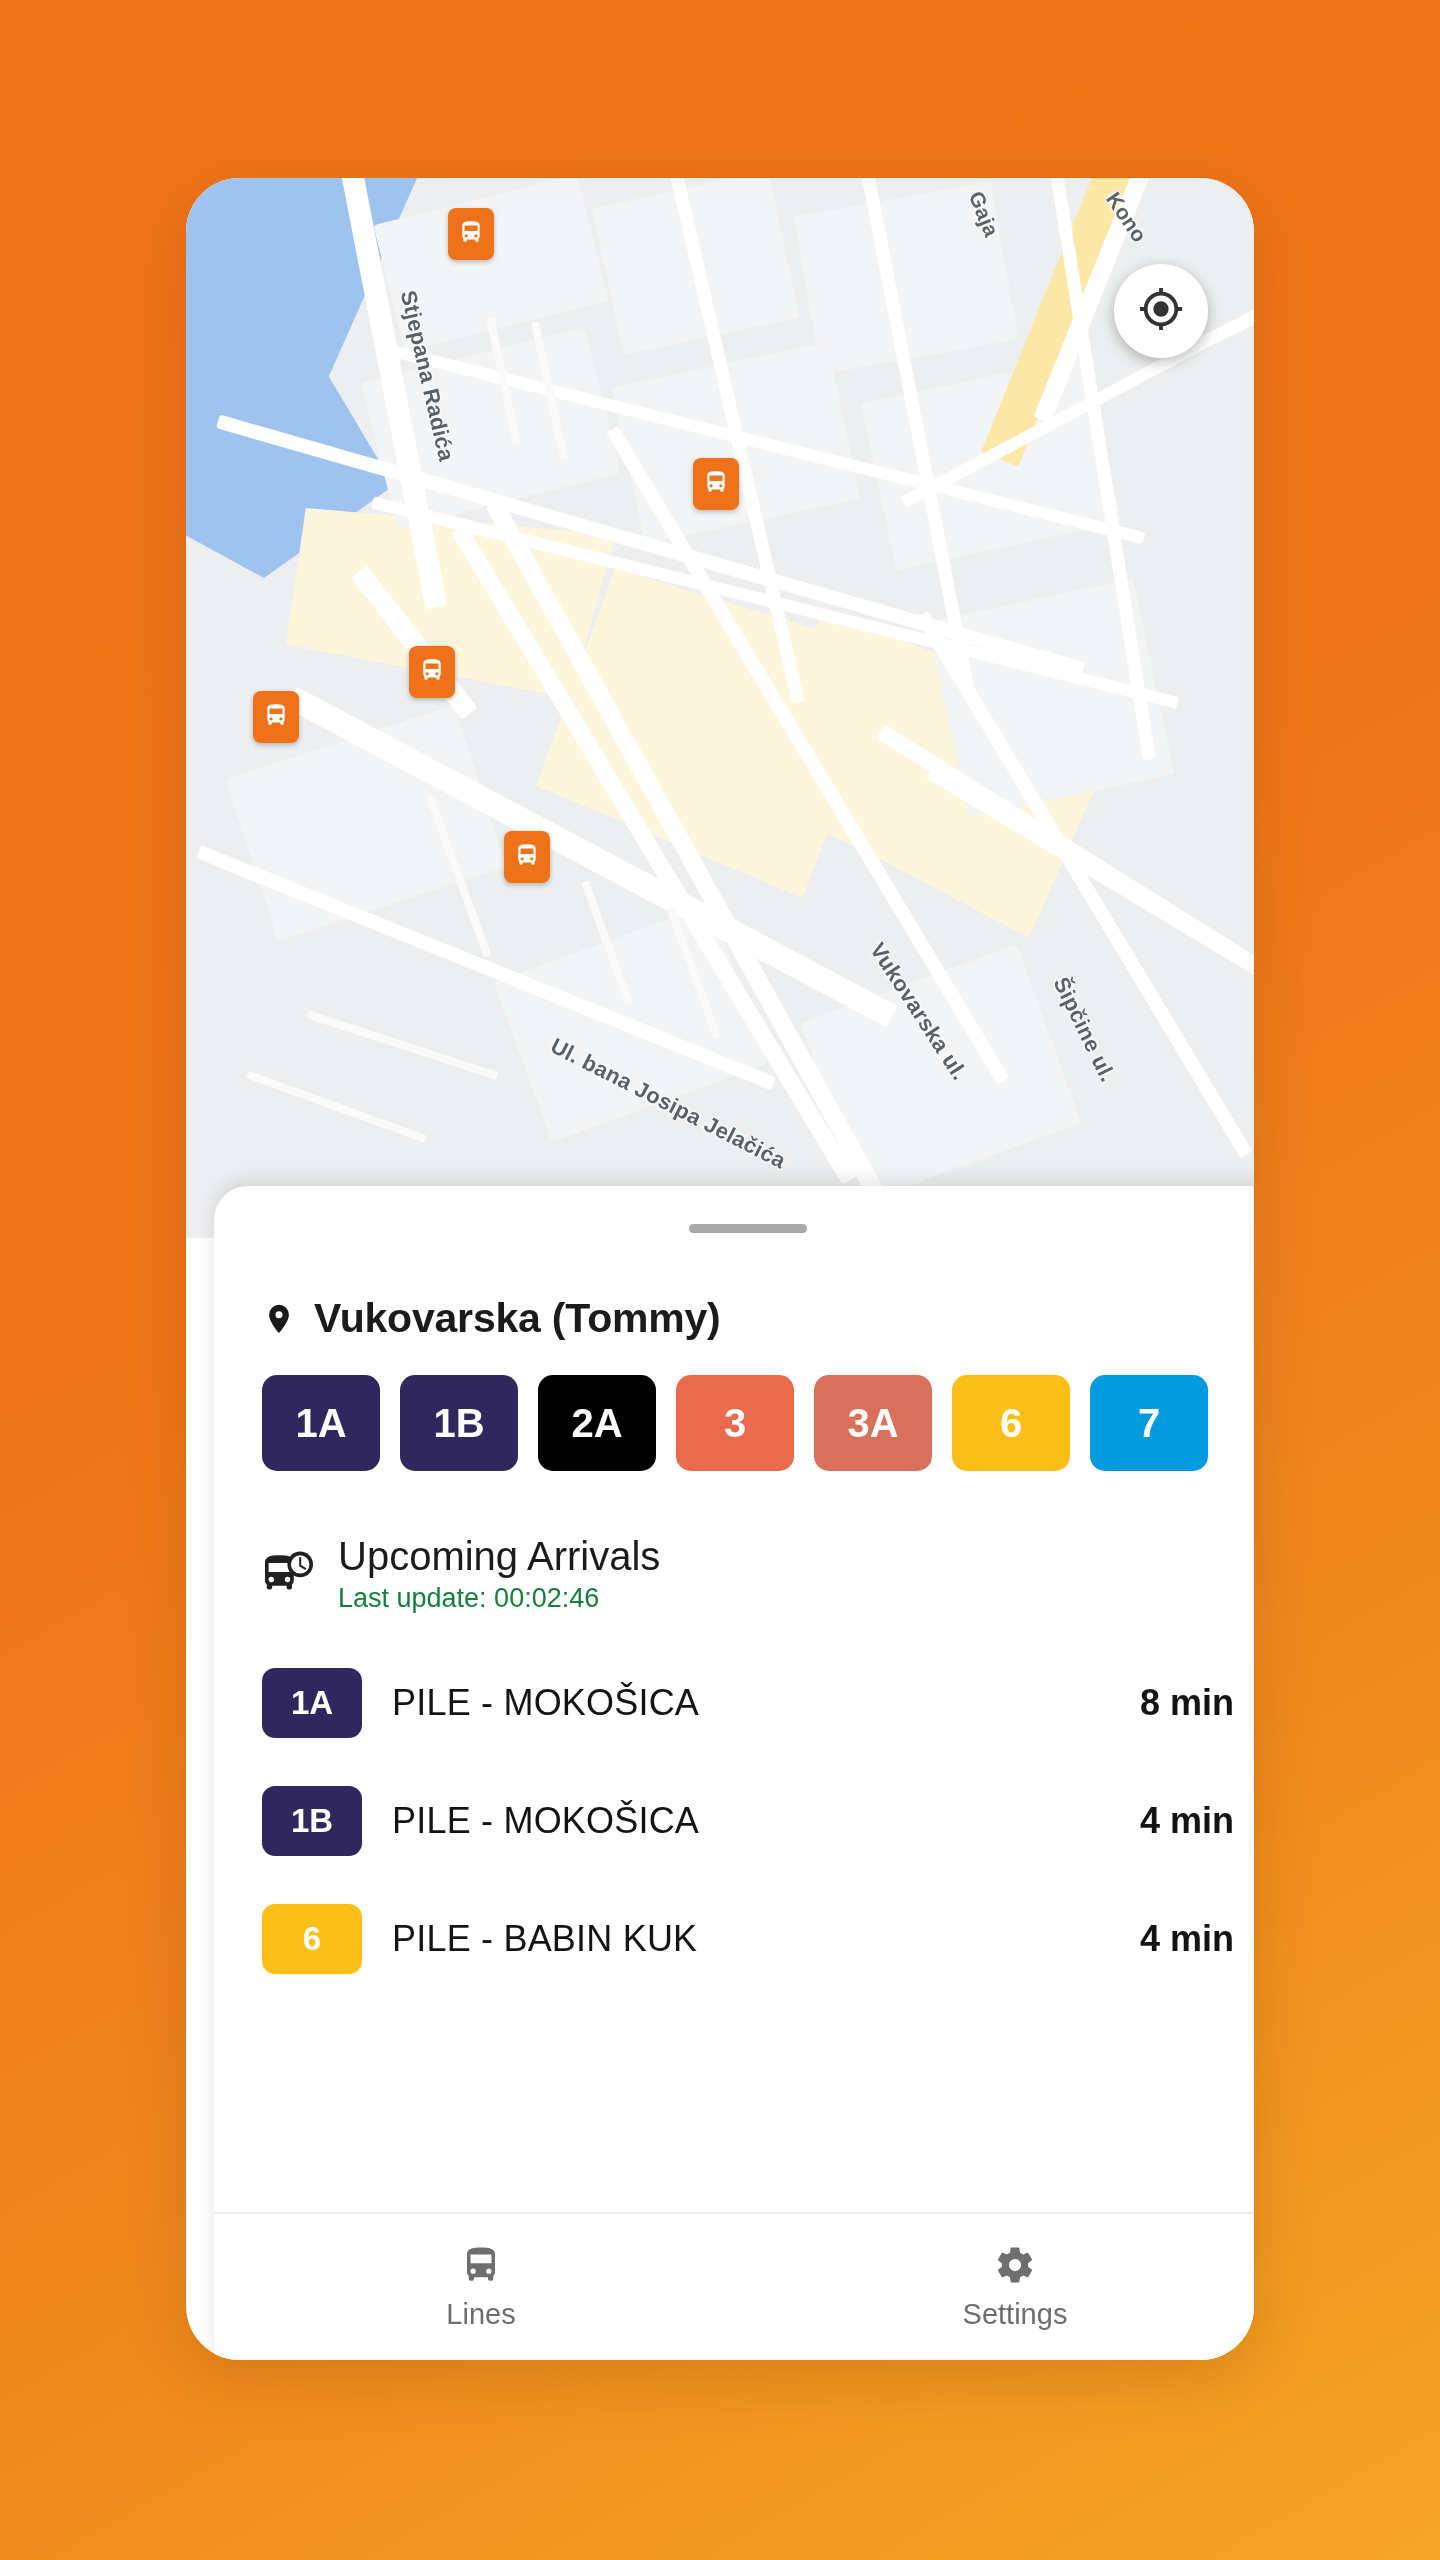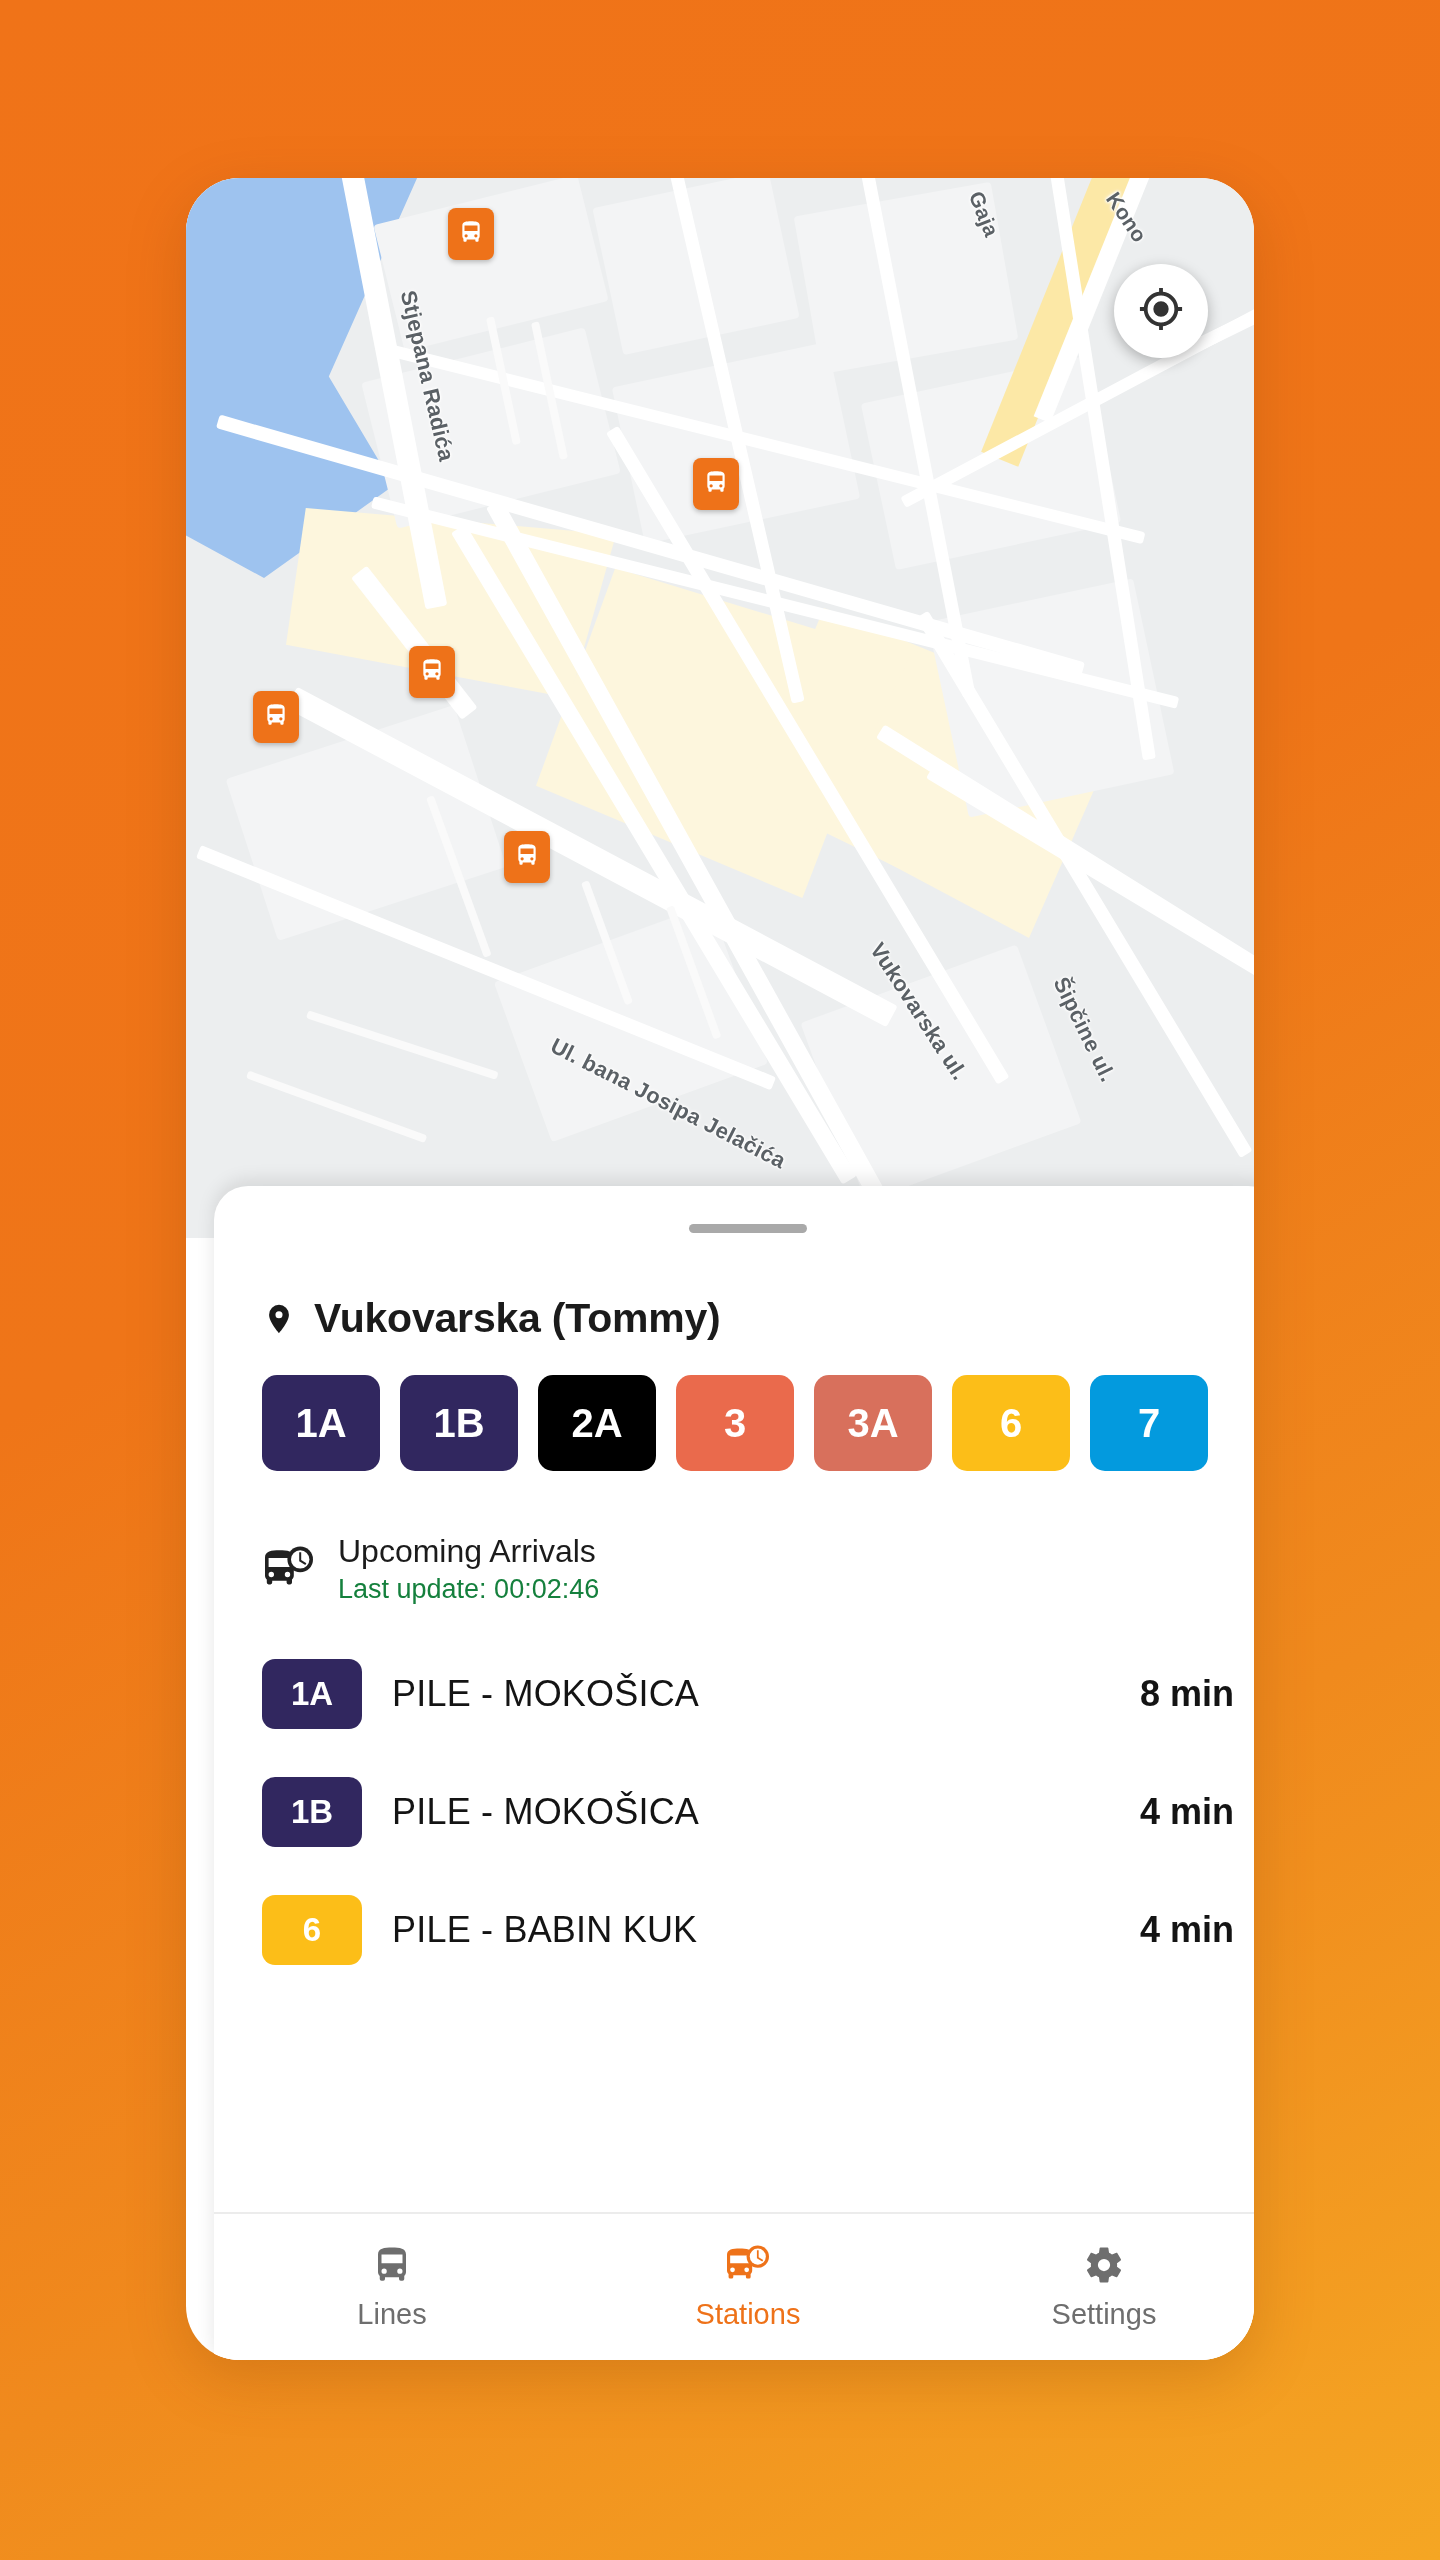--- a/index.html
+++ b/index.html
@@ -139,21 +139,21 @@
     font-weight: 700;
     cursor:pointer;
   }
 
   #arrivals-head {
     display:flex; align-items:center;
     gap: 22px;
     margin: 62px 0 0 48px;
   }
   #arrivals-head .bc svg { width: 54px; height:48px; fill:#212121; display:block; }
-  #arrivals-title { font-size: 32px; font-weight: 400; color:#1b1b1b; line-height:1.15; }
+  #arrivals-title { font-size: 40px; font-weight: 400; color:#1b1b1b; line-height:1.15; }
   #arrivals-sub { font-size: 27px; color:#15803d; margin-top: 4px; }
 
   #arrivals-list { margin-top: 42px; }
   .arr-row {
     display:flex; align-items:center;
     height: 94px;
     margin: 0 48px;
     padding-top: 0;
     margin-bottom: 0;
   }
@@ -393,31 +393,20 @@
 
       <div class="tab inactive">
         <span class="ti">
           <svg width="42" height="42" viewBox="0 0 24 24">
               <path d="M4 16c0 .88.39 1.67 1 2.22V20a1 1 0 0 0 1 1h1a1 1 0 0 0 1-1v-1h8v1a1 1 0 0 0 1 1h1a1 1 0 0 0 1-1v-1.78c.61-.55 1-1.34 1-2.22V6c0-3.5-3.58-4-8-4s-8 .5-8 4v10m3.5 1A1.5 1.5 0 0 1 6 15.5 1.5 1.5 0 0 1 7.5 14 1.5 1.5 0 0 1 9 15.5 1.5 1.5 0 0 1 7.5 17m9 0a1.5 1.5 0 0 1-1.5-1.5 1.5 1.5 0 0 1 1.5-1.5 1.5 1.5 0 0 1 1.5 1.5 1.5 1.5 0 0 1-1.5 1.5M18 11H6V6h12v5Z"></path>
             </svg>
         </span>
         <span class="tl">Lines</span>
       </div>
 
-      <div class="tab active">
-        <span class="ti">
-          <svg width="46" height="42" viewBox="0 0 26 24">
-            <path d="M1 15.2c0 .8.35 1.5.9 2v1.6a.9.9 0 0 0 .9.9h.9a.9.9 0 0 0 .9-.9v-.9h7.2v.9a.9.9 0 0 0 .9.9h.9a.9.9 0 0 0 .9-.9v-1.6c.55-.5.9-1.2.9-2V6.2c0-3.15-3.22-3.6-7.2-3.6S1 3.05 1 6.2v9m3.15.9a1.35 1.35 0 1 1 0-2.7 1.35 1.35 0 0 1 0 2.7m8.1 0a1.35 1.35 0 1 1 0-2.7 1.35 1.35 0 0 1 0 2.7M13.6 11H2.8V6.5h10.8V11Z"></path>
-            <circle cx="18.6" cy="7.2" r="6.4"></circle>
-            <circle cx="18.6" cy="7.2" r="4.6" fill="#fff"></circle>
-            <path d="M18.1 3.6h1v3.9l2.6 1.6-.55.9-3.05-1.9V3.6Z"></path>
-          </svg>
-        </span>
-        <span class="tl">Stations</span>
-      </div>
 
       <div class="tab inactive">
         <span class="ti">
           <svg width="42" height="42" viewBox="0 0 24 24">
               <path d="M12 15.5A3.5 3.5 0 0 1 8.5 12 3.5 3.5 0 0 1 12 8.5a3.5 3.5 0 0 1 3.5 3.5 3.5 3.5 0 0 1-3.5 3.5m7.43-2.53c.04-.32.07-.64.07-.97 0-.33-.03-.66-.07-1l2.11-1.63c.19-.15.24-.42.12-.64l-2-3.46c-.12-.22-.39-.31-.61-.22l-2.49 1c-.52-.39-1.06-.73-1.69-.98l-.37-2.65A.506.506 0 0 0 14 2h-4c-.25 0-.46.18-.5.42l-.37 2.65c-.63.25-1.17.59-1.69.98l-2.49-1c-.22-.09-.49 0-.61.22l-2 3.46c-.13.22-.07.49.12.64L4.57 11c-.04.34-.07.67-.07 1 0 .33.03.65.07.97l-2.11 1.66c-.19.15-.25.42-.12.64l2 3.46c.12.22.39.3.61.22l2.49-1.01c.52.4 1.06.74 1.69.99l.37 2.65c.04.24.25.42.5.42h4c.25 0 .46-.18.5-.42l.37-2.65c.63-.26 1.17-.59 1.69-.99l2.49 1.01c.22.08.49 0 .61-.22l2-3.46c.12-.22.07-.49-.12-.64l-2.11-1.66Z"></path>
             </svg>
         </span>
         <span class="tl">Settings</span>
       </div>
 

